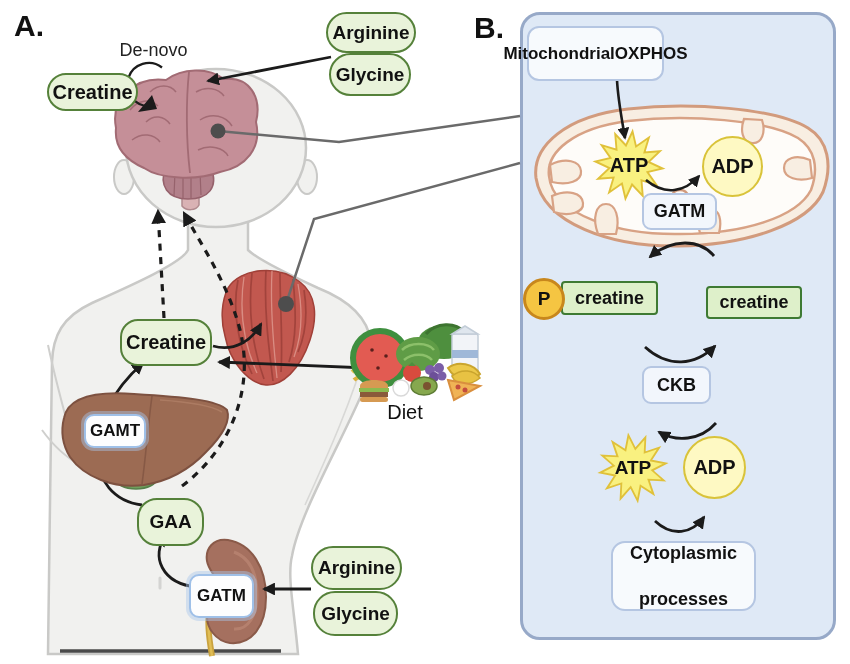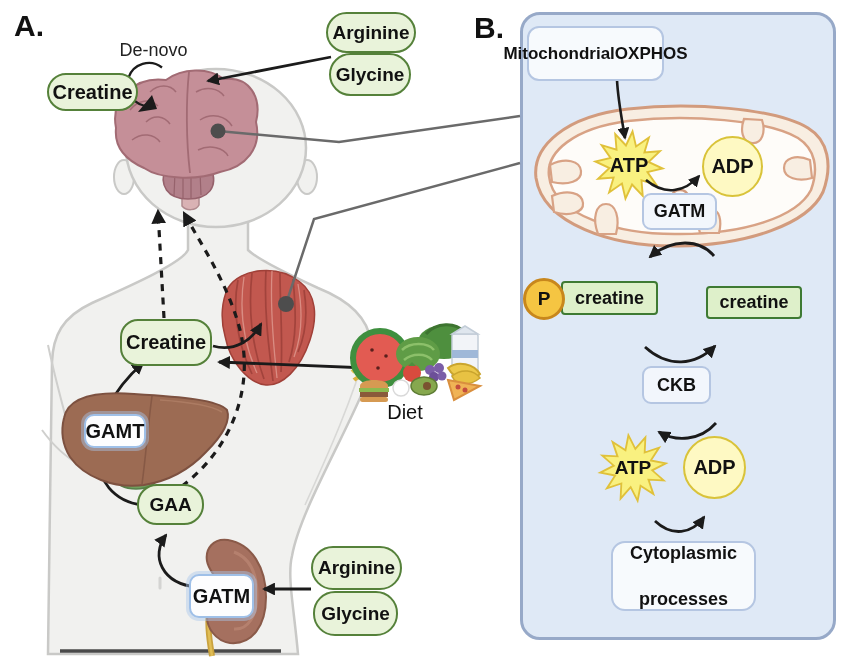--- a/index.html
+++ b/index.html
@@ -18,21 +18,21 @@
     background:#def0ca; border:2px solid #3e7a33; border-radius:4px;
     font-weight:bold; font-size:18px; z-index:3;
   }
   .box-blue {
     background:#f2f6fc; border:2px solid #b5c6e2; border-radius:9px;
     font-weight:bold; font-size:18px; z-index:3;
   }
   .box-blue-glow {
     background:#fdfdfe; border:2px solid #9fc0e8; border-radius:10px;
     box-shadow:0 0 0 3px rgba(170,200,235,.45);
-    font-weight:bold; font-size:20px; z-index:3;
+    font-weight:bold; font-size:17px; z-index:3;
   }
   .box-white-lg {
     background:#f7fafd; border:2px solid #b5c6e2; border-radius:12px;
     font-weight:bold; font-size:17px; line-height:1.25; z-index:3;
   }
   .p-circle {
     background:#f5c542; border:3px solid #c8871c; border-radius:50%;
     font-weight:bold; font-size:19px; z-index:4;
   }
   .adp-circle {
@@ -200,21 +200,21 @@
 
   <div class="abs pill-green" style="left:326px; top:12px; width:90px; height:41px;">Arginine</div>
   <div class="abs pill-green" style="left:329px; top:53px; width:82px; height:43px;">Glycine</div>
 
   <div class="abs pill-green" style="left:120px; top:319px; width:92px; height:47px; font-size:20px; border-radius:18px;">Creatine</div>
 
   <div class="abs diet-label" style="left:367px; top:399px; width:76px; height:27px;">Diet</div>
 
   <div class="abs box-blue-glow" style="left:84px; top:414px; width:62px; height:34px;">GAMT</div>
 
-  <div class="abs pill-green" style="left:137px; top:484px; width:67px; height:41px; border-radius:20px;">GAA</div>
+  <div class="abs pill-green" style="left:137px; top:498px; width:67px; height:48px; border-radius:20px;">GAA</div>
 
   <div class="abs box-blue-glow" style="left:189px; top:574px; width:65px; height:44px;">GATM</div>
 
   <div class="abs pill-green" style="left:311px; top:546px; width:91px; height:44px;">Arginine</div>
   <div class="abs pill-green" style="left:313px; top:591px; width:85px; height:45px;">Glycine</div>
 
   <div class="abs box-white-lg" style="left:527px; top:26px; width:137px; height:55px; flex-direction:row;">
     <span>Mitochondrial</span>
     <span>OXPHOS</span>
   </div>

